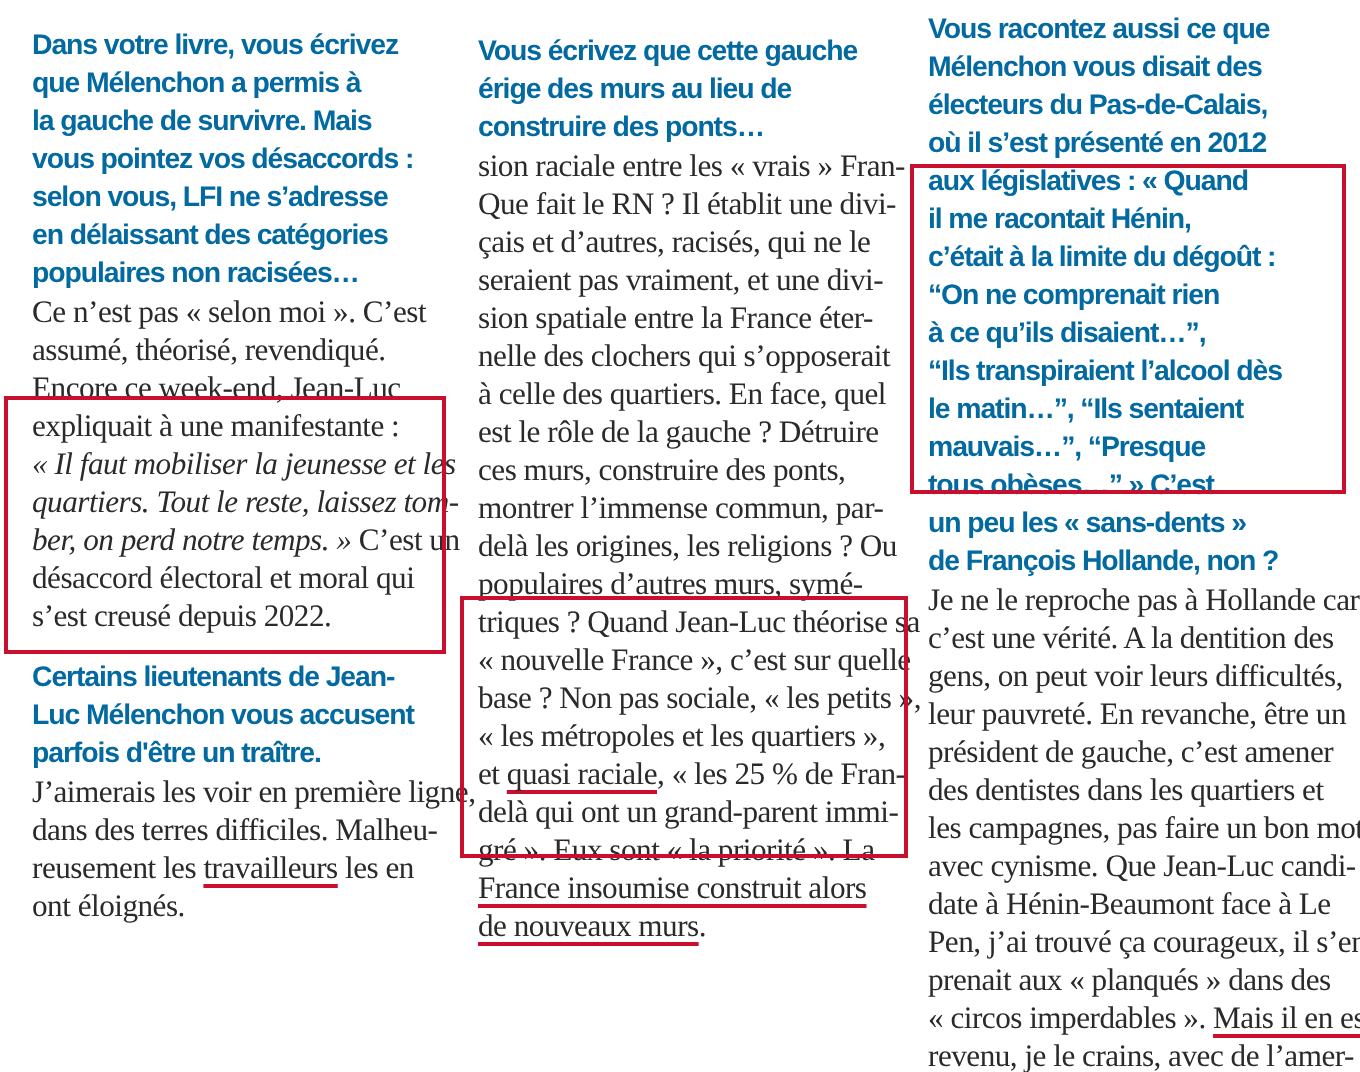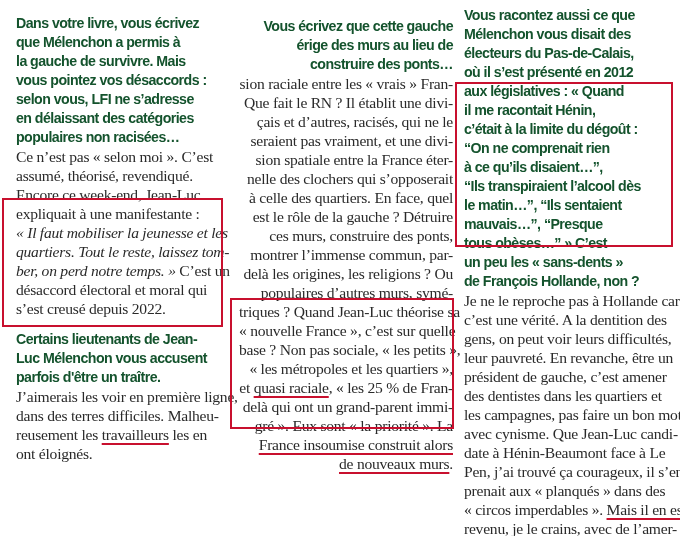--- a/index.html
+++ b/index.html
@@ -1,25 +1,25 @@
 <!DOCTYPE html>
 <html><head>
 <meta charset="utf-8">
 <style>
   html, body { margin: 0; padding: 0; background: #ffffff; }
   body { width: 680px; height: 536px; position: relative; overflow: hidden; }
   .col { position: absolute; color: #1f1f1f; }
   .line { display: block; white-space: nowrap; height: 19px; line-height: 19px; }
-  .q { font-family: "Liberation Sans", sans-serif; font-weight: bold; font-size: 14.2px; letter-spacing: -0.55px; color: #14532d; }
+  .q { font-family: "Liberation Sans", sans-serif; font-weight: bold; font-size: 14.2px; letter-spacing: -0.55px; color: #0369a1; }
   .b { font-family: "Liberation Serif", serif; font-size: 15.6px; letter-spacing: -0.25px; color: #2a2a2a; }
   .i { font-style: italic; }
   .u { text-decoration: underline; text-decoration-color: #c8102e; text-decoration-thickness: 2px; text-underline-offset: 3px; }
   .box { position: absolute; border: 2px solid #c8102e; box-sizing: border-box; pointer-events: none; }
   #c1 { left: 16px; top: 14px; width: 208px; }
-  #c2 { left: 239px; top: 17px; width: 214px; text-align: right; }
+  #c2 { left: 239px; top: 17px; width: 214px; }
   #c3 { left: 464px; top: 6px; width: 214px; }
 </style>
 </head>
 <body>
 
 <div class="col" id="c1">
   <div class="q">
     <span class="line">Dans votre livre, vous écrivez</span>
     <span class="line">que Mélenchon a permis à</span>
     <span class="line">la gauche de survivre. Mais</span>

